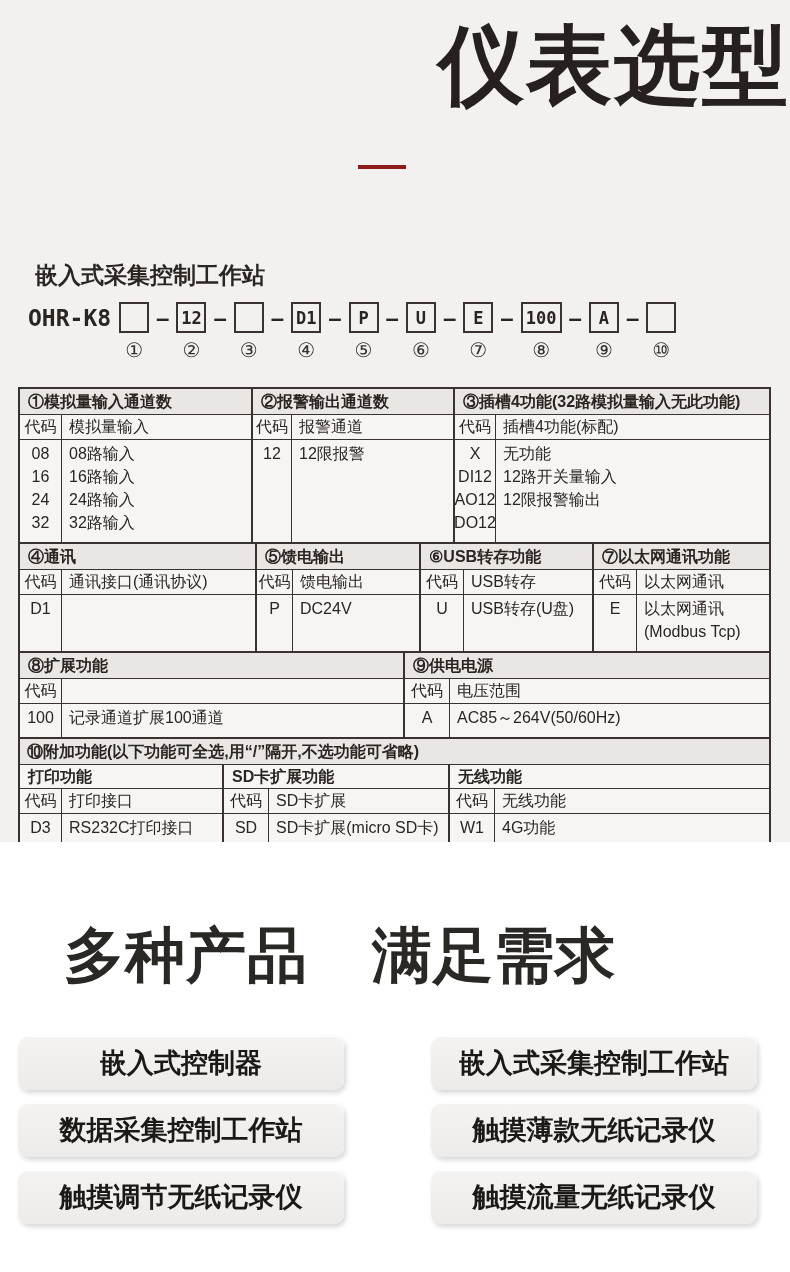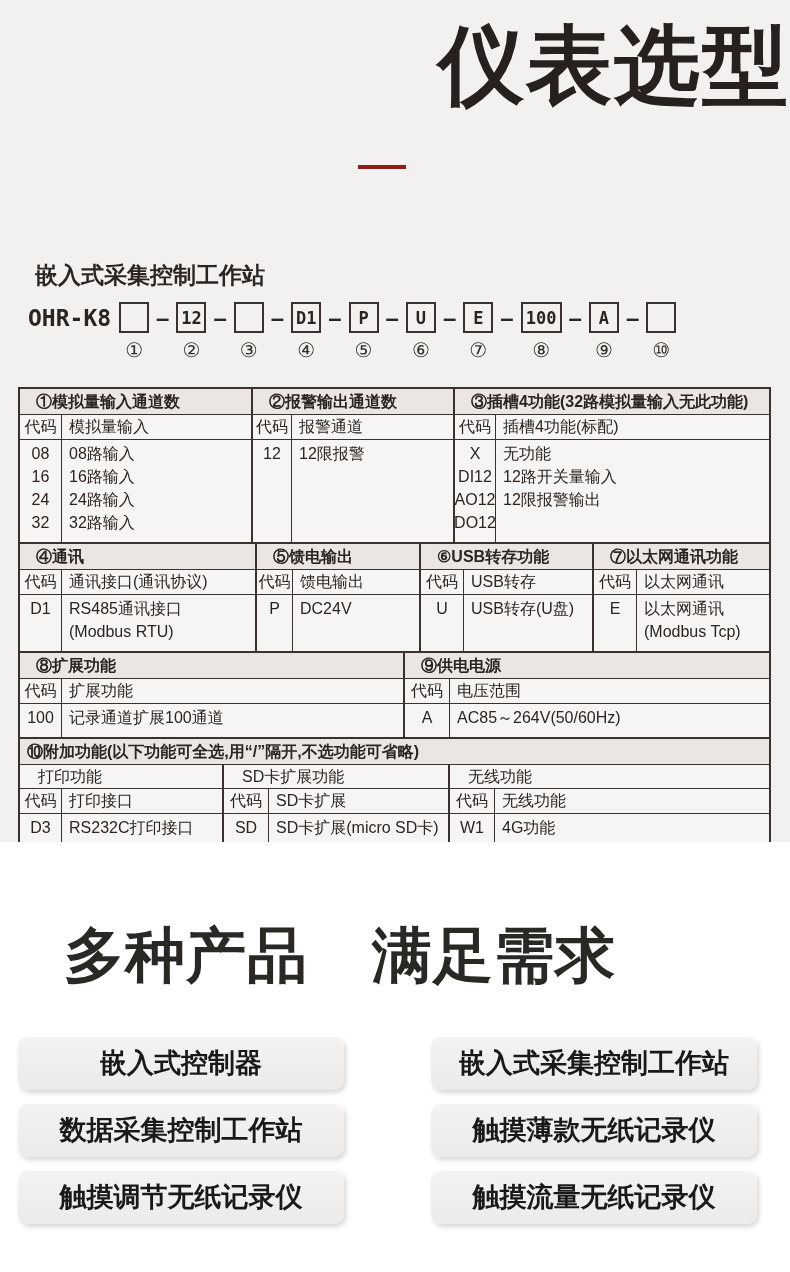--- a/index.html
+++ b/index.html
@@ -51,21 +51,21 @@
     position:absolute;top:387px;left:18px;width:753px;
     box-sizing:border-box;border:2px solid #3a322e;
     background:#f7f5f3;font-size:16px;
   }
   .trow{display:flex;border-bottom:2px solid #3a322e;}
   .trow:last-child{border-bottom:none;}
   .sec{box-sizing:border-box;border-right:2px solid #3a322e;display:flex;flex-direction:column;}
   .sec:last-child{border-right:none;flex:1;}
   .sec-title{
     background:#e9e6e3;font-weight:bold;
-    height:23px;line-height:23px;padding:1px 2px 1px 16px;
+    height:23px;line-height:23px;padding:1px 2px 1px 8px;
     border-bottom:1px solid #3a322e;white-space:nowrap;
   }
   .sec-head{display:flex;height:24px;line-height:24px;border-bottom:1px solid #3a322e;}
   .code-h{box-sizing:border-box;width:var(--cw);border-right:1px solid #3a322e;text-align:center;flex:none;}
   .col-h{flex:1;padding-left:7px;white-space:nowrap;}
   .sec-body{display:flex;flex:1;}
   .codes{box-sizing:border-box;width:var(--cw);border-right:1px solid #3a322e;
     display:flex;flex-direction:column;align-items:center;padding-top:2px;flex:none;}
   .vals{flex:1;display:flex;flex-direction:column;padding:2px 0 8px 7px;}
   .codes div,.vals div{height:23px;line-height:23px;white-space:nowrap;}
@@ -75,21 +75,21 @@
   .body-d{height:52px;}
   
   .s10{display:flex;flex-direction:column;width:100%;}
   .s10-title{
     background:#e9e6e3;font-weight:bold;height:23px;line-height:23px;
     padding:1px 2px 1px 7px;border-bottom:1px solid #3a322e;white-space:nowrap;
   }
   .subs{display:flex;}
   .sub{box-sizing:border-box;border-right:2px solid #3a322e;display:flex;flex-direction:column;}
   .sub:last-child{border-right:none;flex:1;}
-  .sub-title{font-weight:normal;height:23px;line-height:23px;padding-left:18px;
+  .sub-title{font-weight:bold;height:23px;line-height:23px;padding-left:8px;
     border-bottom:1px solid #3a322e;white-space:nowrap;}
   
   .bottom{position:absolute;top:842px;left:0;width:790px;height:430px;background:#ffffff;}
   .products-title{
     position:absolute;top:74px;left:0;width:680px;
     display:flex;justify-content:center;gap:64px;
     font-size:60px;font-weight:bold;color:#2a2825;letter-spacing:1px;font-family:Liberation Serif, serif;
   }
   .pgrid{
     position:absolute;top:194px;left:18px;
@@ -231,24 +231,20 @@
     <div class="sec" style="width:237px;--cw:42px">
       <div class="sec-title">④通讯</div>
       <div class="sec-head">
         <div class="code-h">代码</div>
         <div class="col-h">通讯接口(通讯协议)</div>
       </div>
       <div class="sec-body body-b">
         <div class="codes">
           <div>D1</div>
         </div>
-        <div class="vals">
-          <div>RS485通讯接口</div>
-          <div>(Modbus RTU)</div>
-        </div>
       </div>
     </div>
 
     <div class="sec" style="width:164px;--cw:36px">
       <div class="sec-title">⑤馈电输出</div>
       <div class="sec-head">
         <div class="code-h">代码</div>
         <div class="col-h">馈电输出</div>
       </div>
       <div class="sec-body body-b">
@@ -293,21 +289,20 @@
         </div>
       </div>
     </div>
   </div>
 
   <div class="trow">
     <div class="sec" style="width:385px;--cw:42px">
       <div class="sec-title">⑧扩展功能</div>
       <div class="sec-head">
         <div class="code-h">代码</div>
-        <div class="col-h">扩展功能</div>
       </div>
       <div class="sec-body body-c">
         <div class="codes">
           <div>100</div>
         </div>
         <div class="vals">
           <div>记录通道扩展100通道</div>
         </div>
       </div>
     </div>

